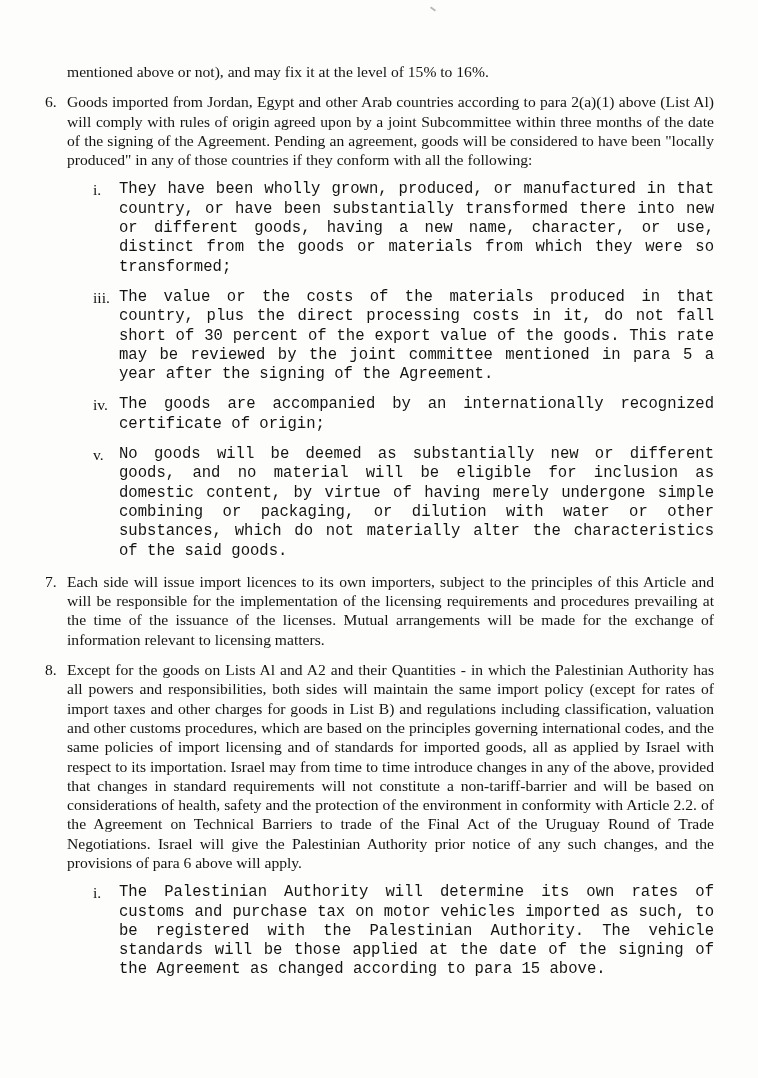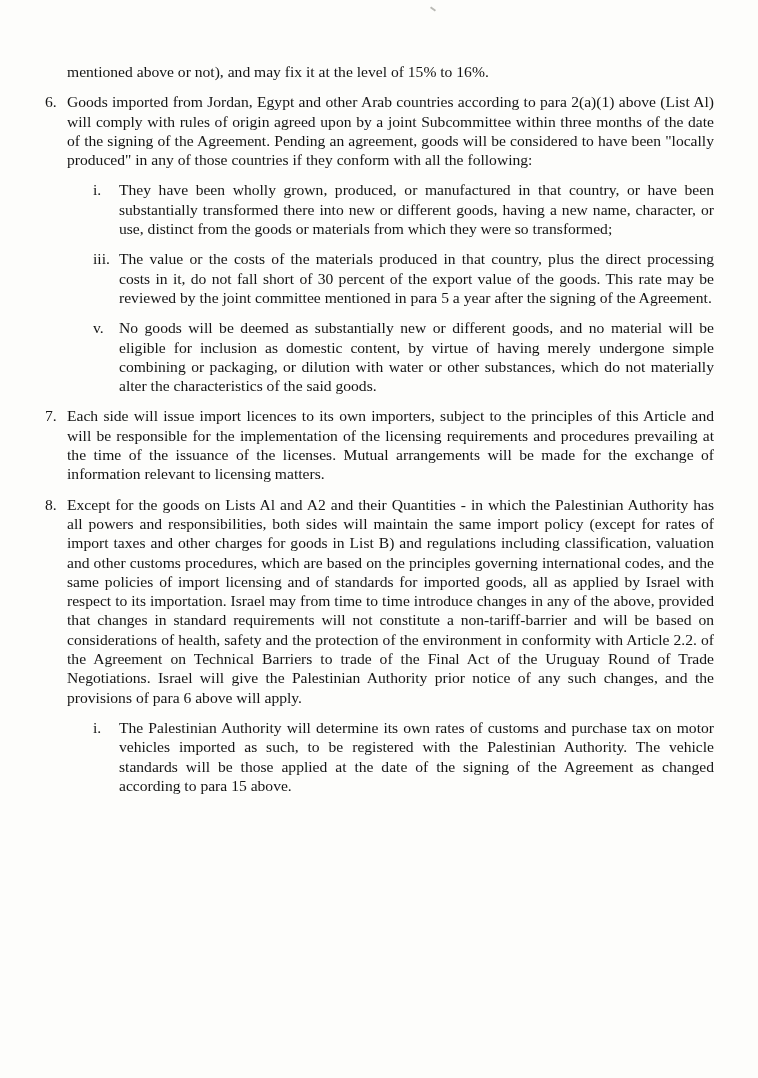--- a/index.html
+++ b/index.html
@@ -56,20 +56,21 @@
   }
   .level-2 {
     margin-left: 48px;
   }
   .level-2 > .marker {
     width: 26px;
   }
   .level-2 > .body {
     flex: 1;
     text-align: justify;
+    font-family: Liberation Mono, monospace;
   }
   .page-number {
     position: absolute;
     bottom: 52px;
     left: 0;
     width: 100%;
     text-align: center;
   }
 </style>
 </head>
@@ -91,20 +92,24 @@
       <span class="marker">i.</span>
       <div class="body">They have been wholly grown, produced, or manufactured in that country, or have been substantially transformed there into new or different goods, having a new name, character, or use, distinct from the goods or materials from which they were so transformed;</div>
     </div>
 
 
     <div class="item level-2">
       <span class="marker">iii.</span>
       <div class="body">The value or the costs of the materials produced in that country, plus the direct processing costs in it, do not fall short of 30 percent of the export value of the goods. This rate may be reviewed by the joint committee mentioned in para 5 a year after the signing of the Agreement.</div>
     </div>
 
+    <div class="item level-2">
+      <span class="marker">iv.</span>
+      <div class="body">The goods are accompanied by an internationally recognized certificate of origin;</div>
+    </div>
 
     <div class="item level-2">
       <span class="marker">v.</span>
       <div class="body">No goods will be deemed as substantially new or different goods, and no material will be eligible for inclusion as domestic content, by virtue of having merely undergone simple combining or packaging, or dilution with water or other substances, which do not materially alter the characteristics of the said goods.</div>
     </div>
 
     <div class="item level-1">
       <span class="marker">7.</span>
       <div class="body">Each side will issue import licences to its own importers, subject to the principles of this Article and will be responsible for the implementation of the licensing requirements and procedures prevailing at the time of the issuance of the licenses. Mutual arrangements will be made for the exchange of information relevant to licensing matters.</div>
     </div>

